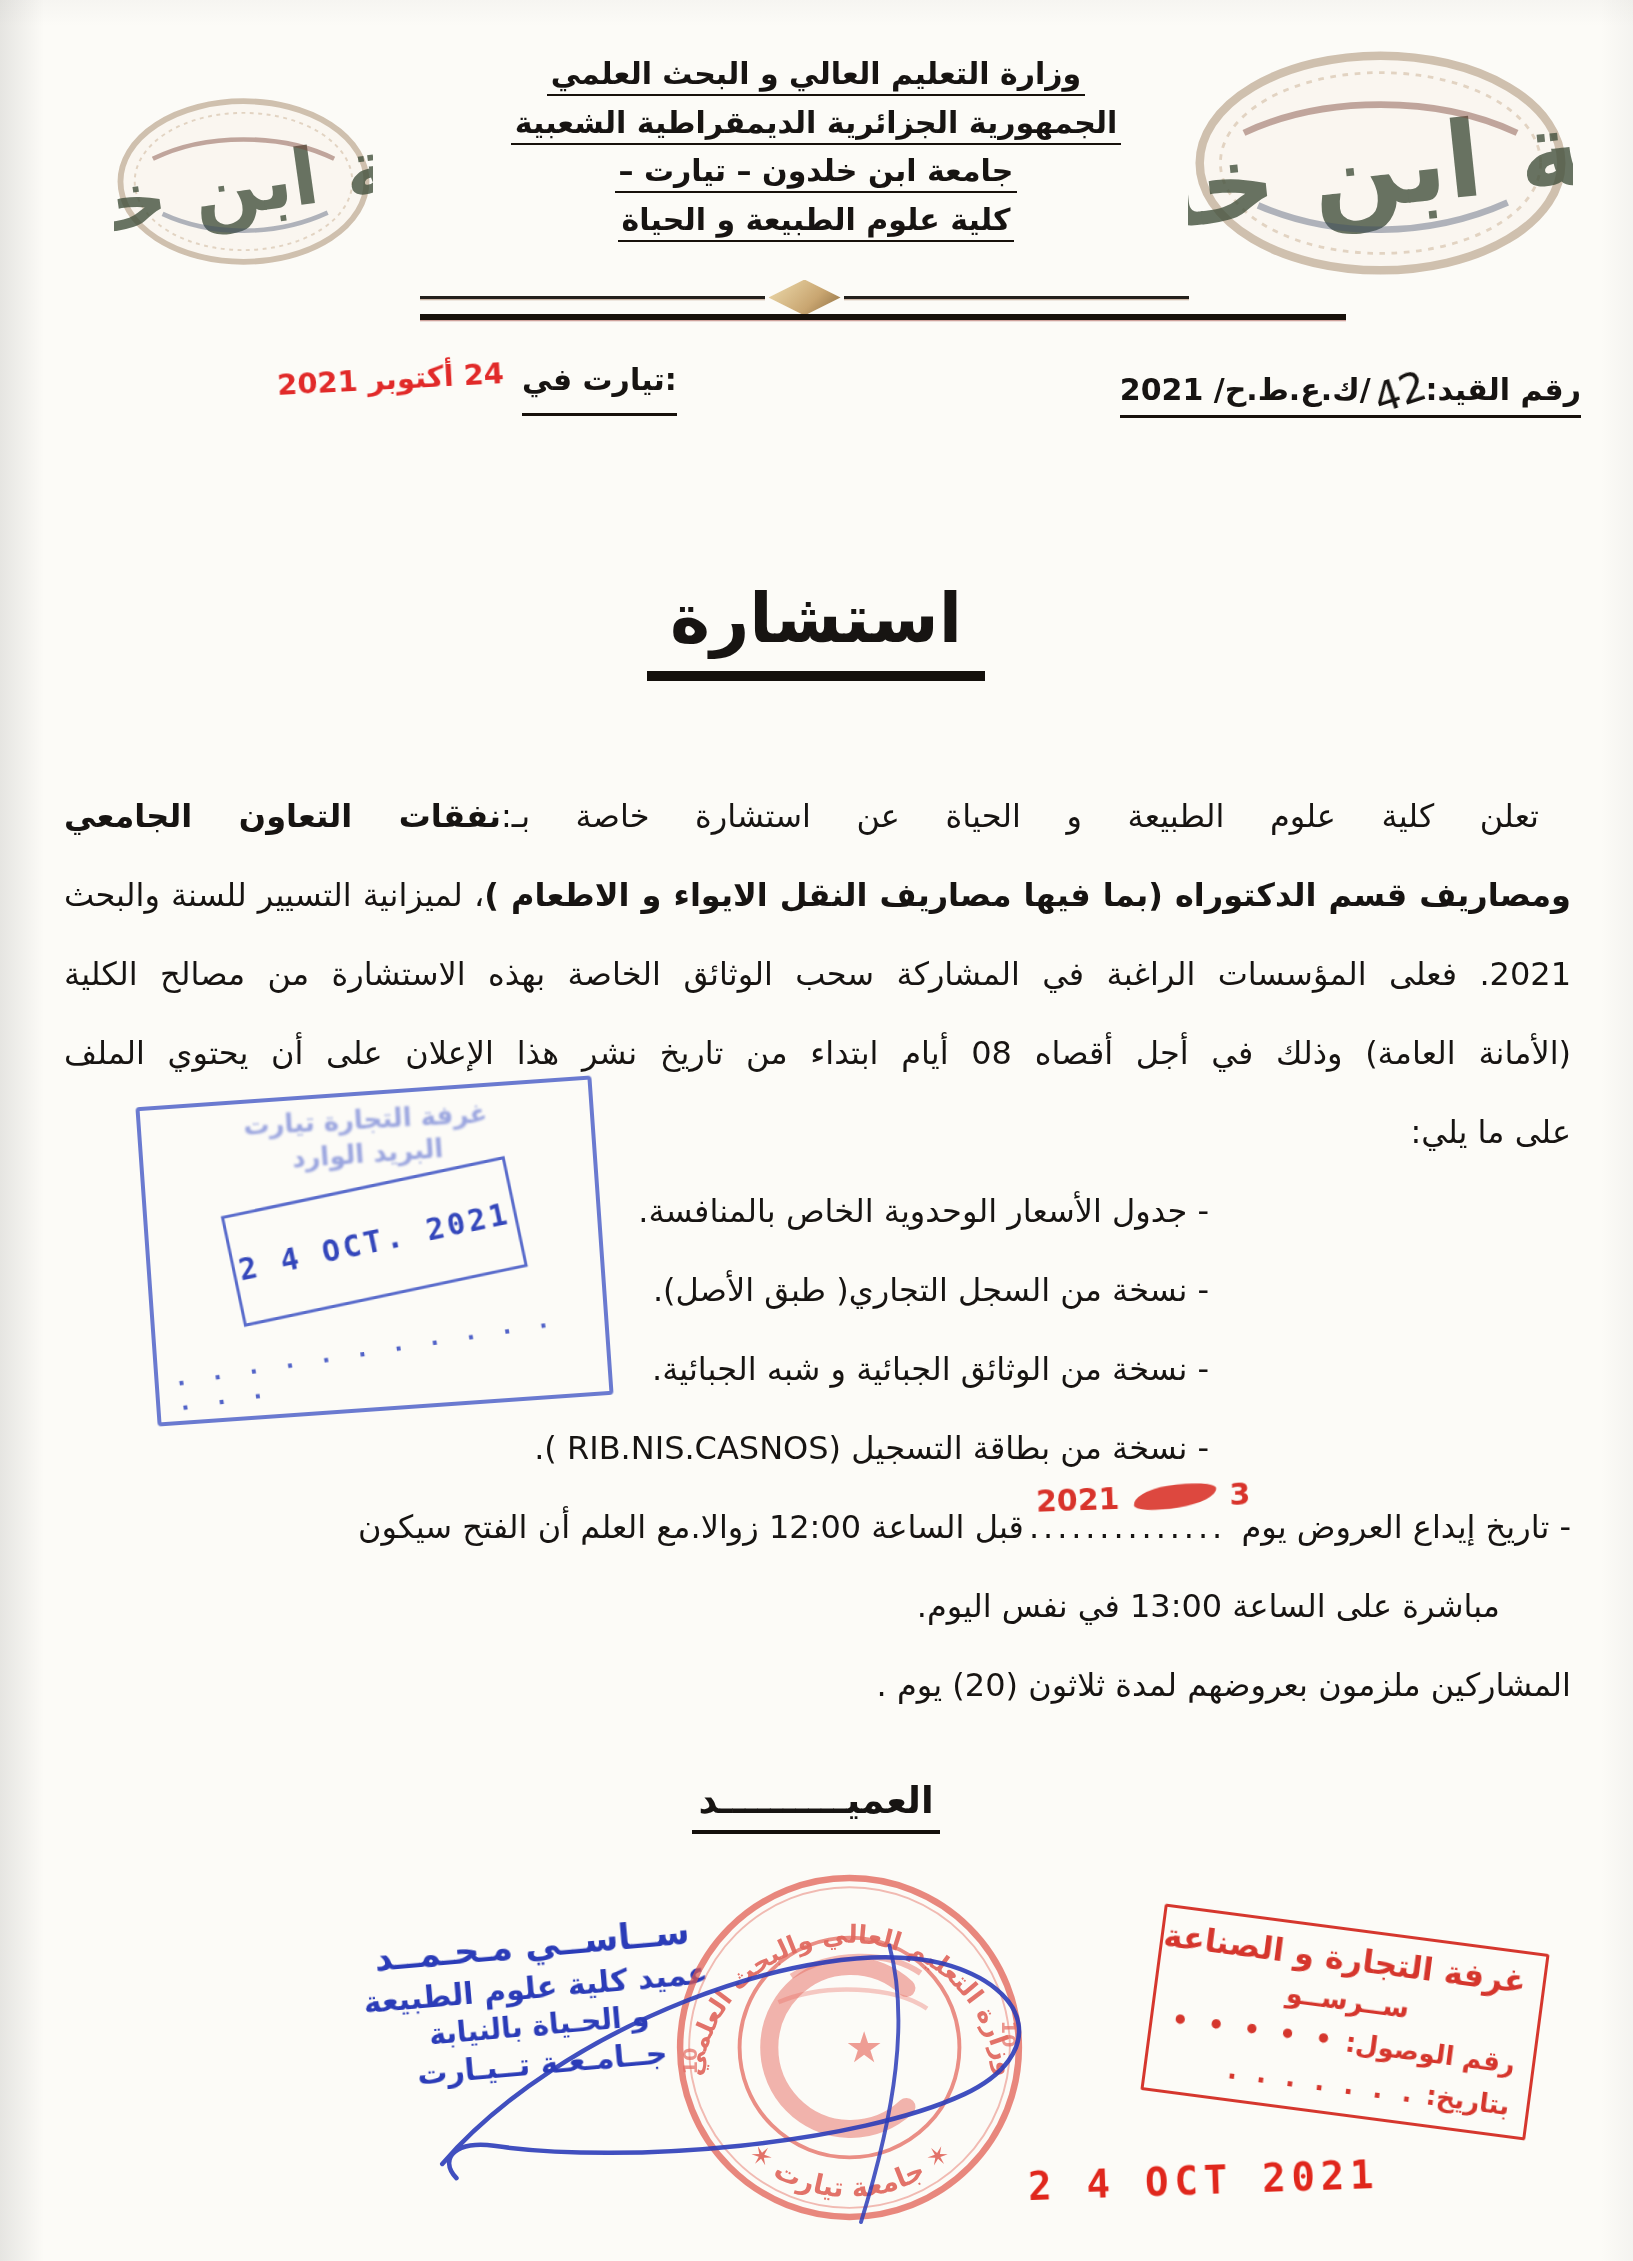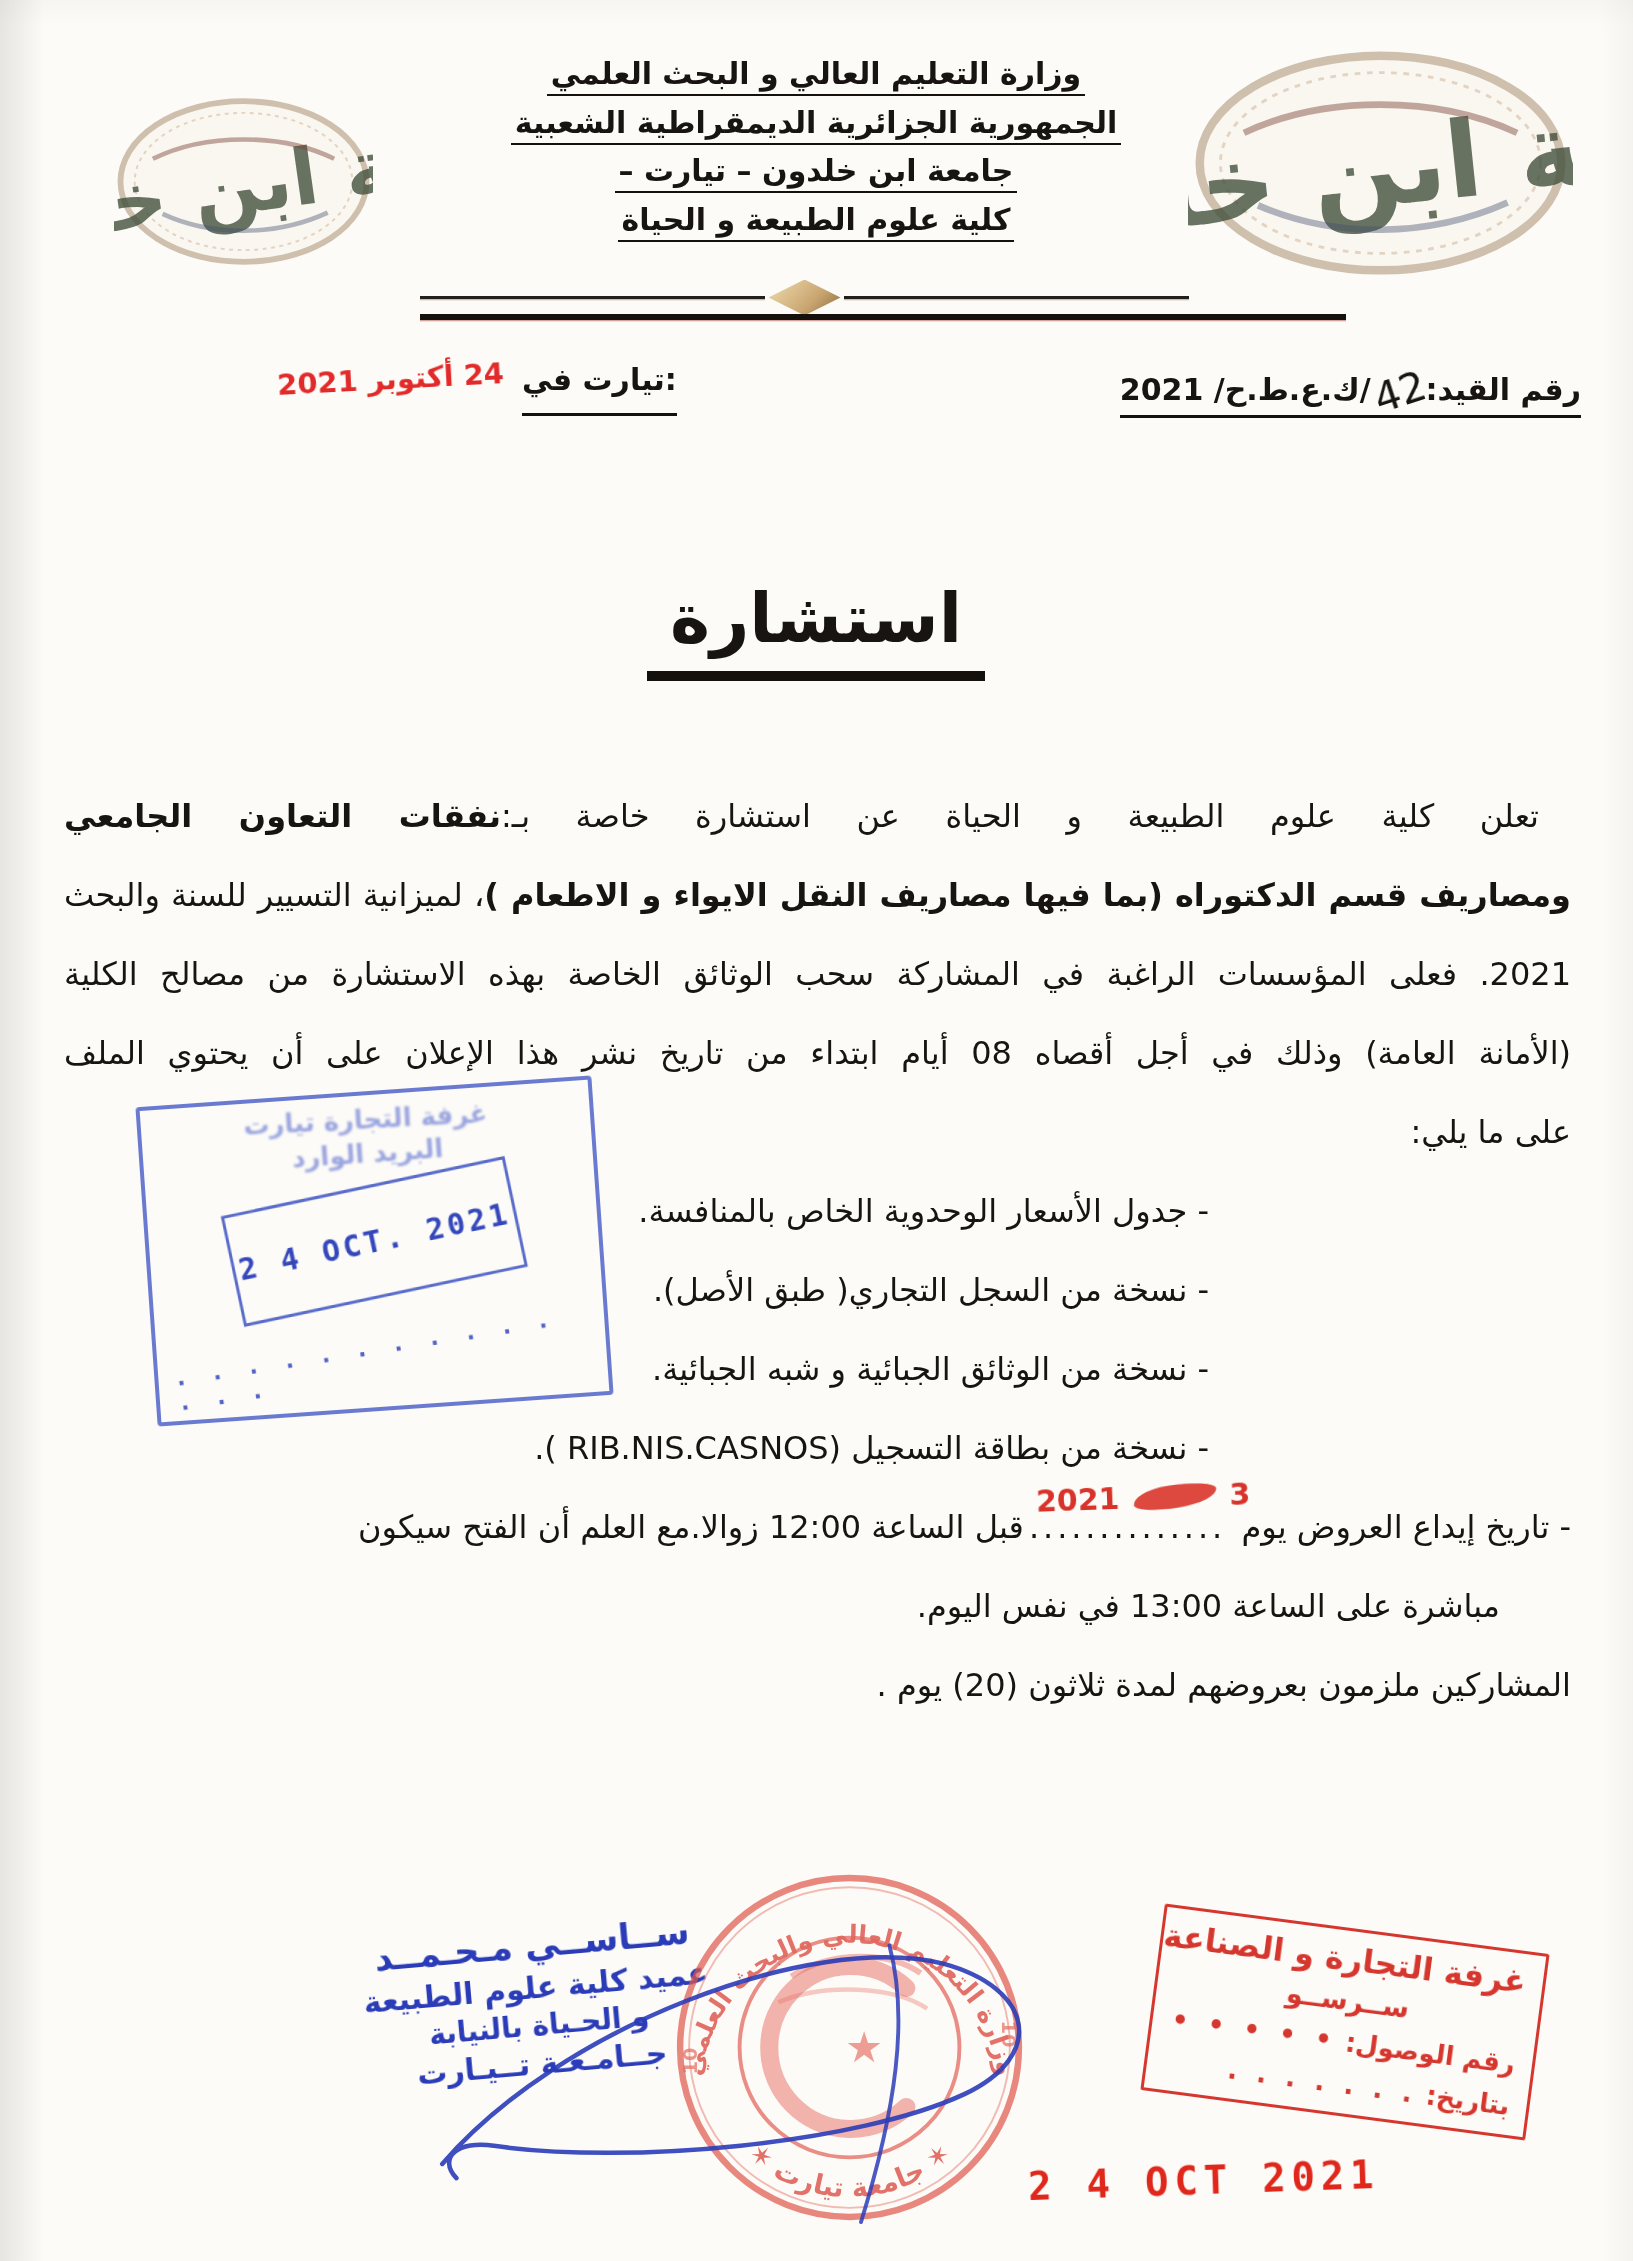--- a/index.html
+++ b/index.html
@@ -253,20 +253,23 @@
 
   <div class="stamp-received">
     <div class="rcv-line1">غرفة التجارة تيارت</div>
     <div class="rcv-line2">البريد الوارد</div>
     <div class="rcv-datebox">
       <span class="rcv-date">2 4 OCT. 2021</span>
     </div>
     <div class="rcv-dots">· · · · · · · · · · · · · ·</div>
   </div>
 
+  <div class="dean-wrap">
+    <span class="dean">العميــــــــــد</span>
+  </div>
 
   <div class="sig-blue">
     <div class="sig-l0">ســاســي مـحـمــد</div>
     <div class="sig-l1">عميد كلية علوم الطبيعة</div>
     <div class="sig-l2">و الحـياة بالنيابة</div>
     <div class="sig-l3">جــامـعـة تــيـارت</div>
   </div>
 
   <svg class="round-stamp" viewBox="-290 -290 580 580">
     <g fill="none" stroke="#e0564a">

